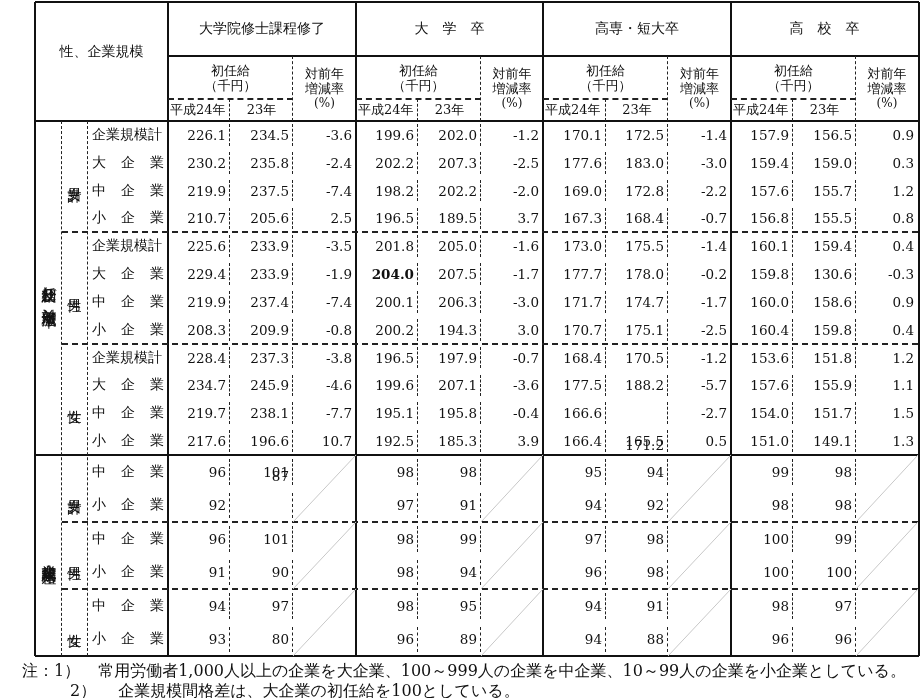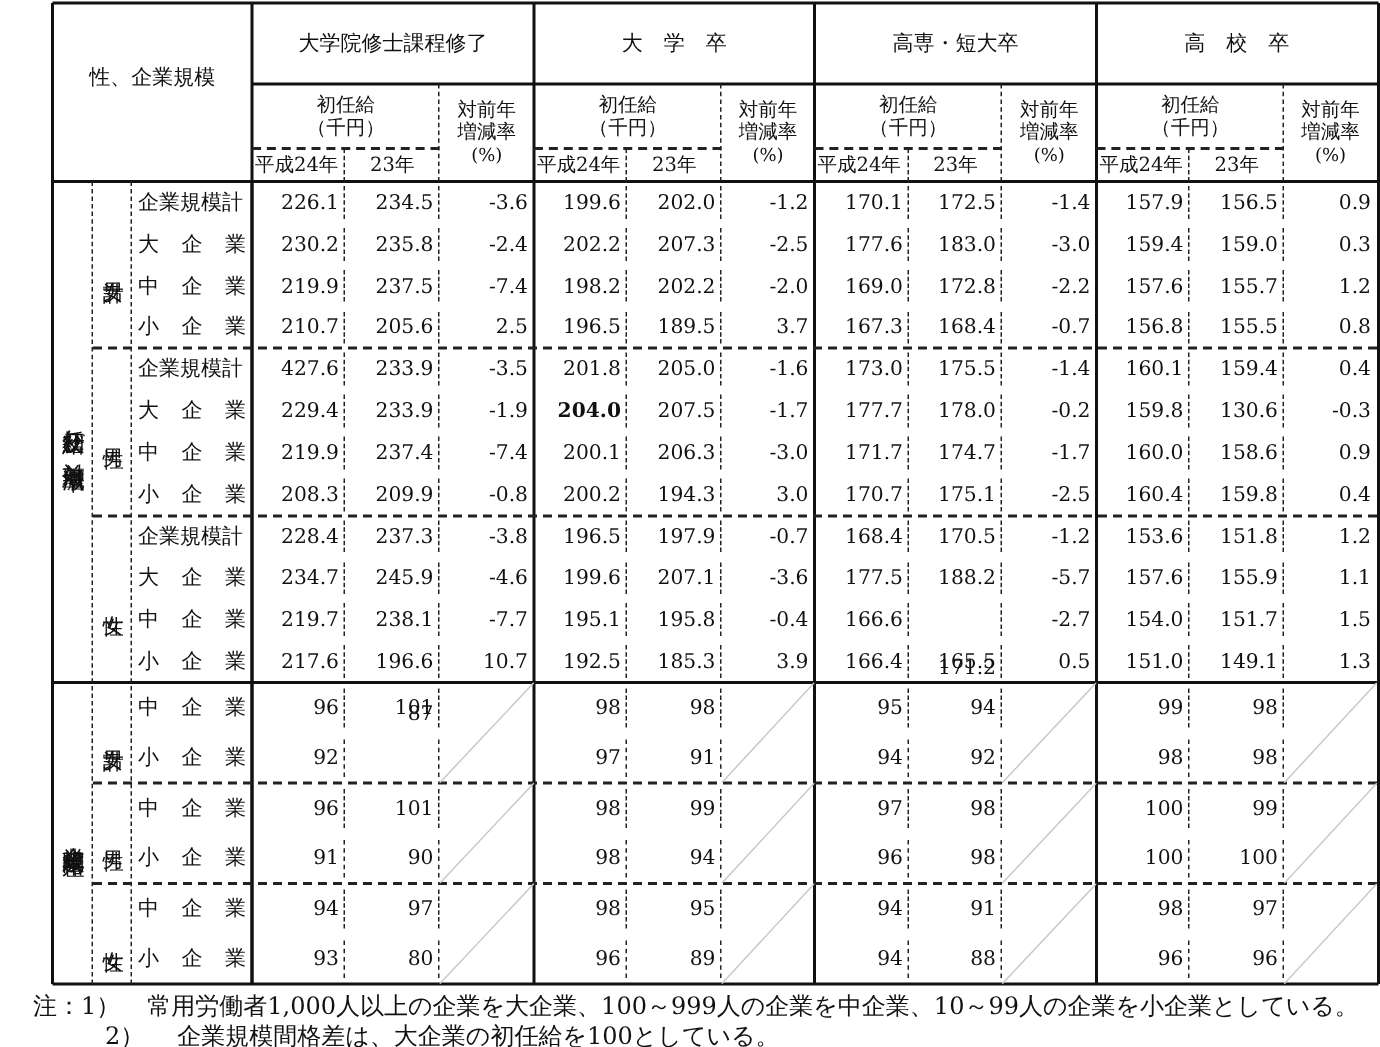--- a/index.html
+++ b/index.html
@@ -207,21 +207,21 @@
       <div class="cell num" style="left:606px;top:204.5px;width:62px;height:27.833333333333332px;">168.4</div>
       <div class="cell num" style="left:668px;top:204.5px;width:63px;height:27.833333333333332px;">-0.7</div>
       <div class="vl dash-v" style="left:605px;top:207.5px;height:21.833333333333343px;"></div>
       <div class="vl dash-v" style="left:667px;top:207.5px;height:21.833333333333343px;"></div>
       <div class="cell num" style="left:731px;top:204.5px;width:62px;height:27.833333333333332px;">156.8</div>
       <div class="cell num" style="left:793px;top:204.5px;width:63px;height:27.833333333333332px;">155.5</div>
       <div class="cell num" style="left:856px;top:204.5px;width:62px;height:27.833333333333332px;">0.8</div>
       <div class="vl dash-v" style="left:792px;top:207.5px;height:21.833333333333343px;"></div>
       <div class="vl dash-v" style="left:855px;top:207.5px;height:21.833333333333343px;"></div>
       <div class="cell rowlabel" style="left:88px;top:232.33333333333331px;width:80px;height:27.833333333333332px;">企業規模計</div>
-      <div class="cell num" style="left:168px;top:232.33333333333331px;width:62px;height:27.833333333333332px;">427.6</div>
+      <div class="cell num" style="left:168px;top:232.33333333333331px;width:62px;height:27.833333333333332px;">225.6</div>
       <div class="cell num" style="left:230px;top:232.33333333333331px;width:63px;height:27.833333333333332px;">233.9</div>
       <div class="cell num" style="left:293px;top:232.33333333333331px;width:63px;height:27.833333333333332px;">-3.5</div>
       <div class="vl dash-v" style="left:229px;top:235.33333333333331px;height:21.833333333333314px;"></div>
       <div class="vl dash-v" style="left:292px;top:235.33333333333331px;height:21.833333333333314px;"></div>
       <div class="cell num" style="left:356px;top:232.33333333333331px;width:62px;height:27.833333333333332px;">201.8</div>
       <div class="cell num" style="left:418px;top:232.33333333333331px;width:63px;height:27.833333333333332px;">205.0</div>
       <div class="cell num" style="left:481px;top:232.33333333333331px;width:62px;height:27.833333333333332px;">-1.6</div>
       <div class="vl dash-v" style="left:417px;top:235.33333333333331px;height:21.833333333333314px;"></div>
       <div class="vl dash-v" style="left:480px;top:235.33333333333331px;height:21.833333333333314px;"></div>
       <div class="cell num" style="left:543px;top:232.33333333333331px;width:63px;height:27.833333333333332px;">173.0</div>

